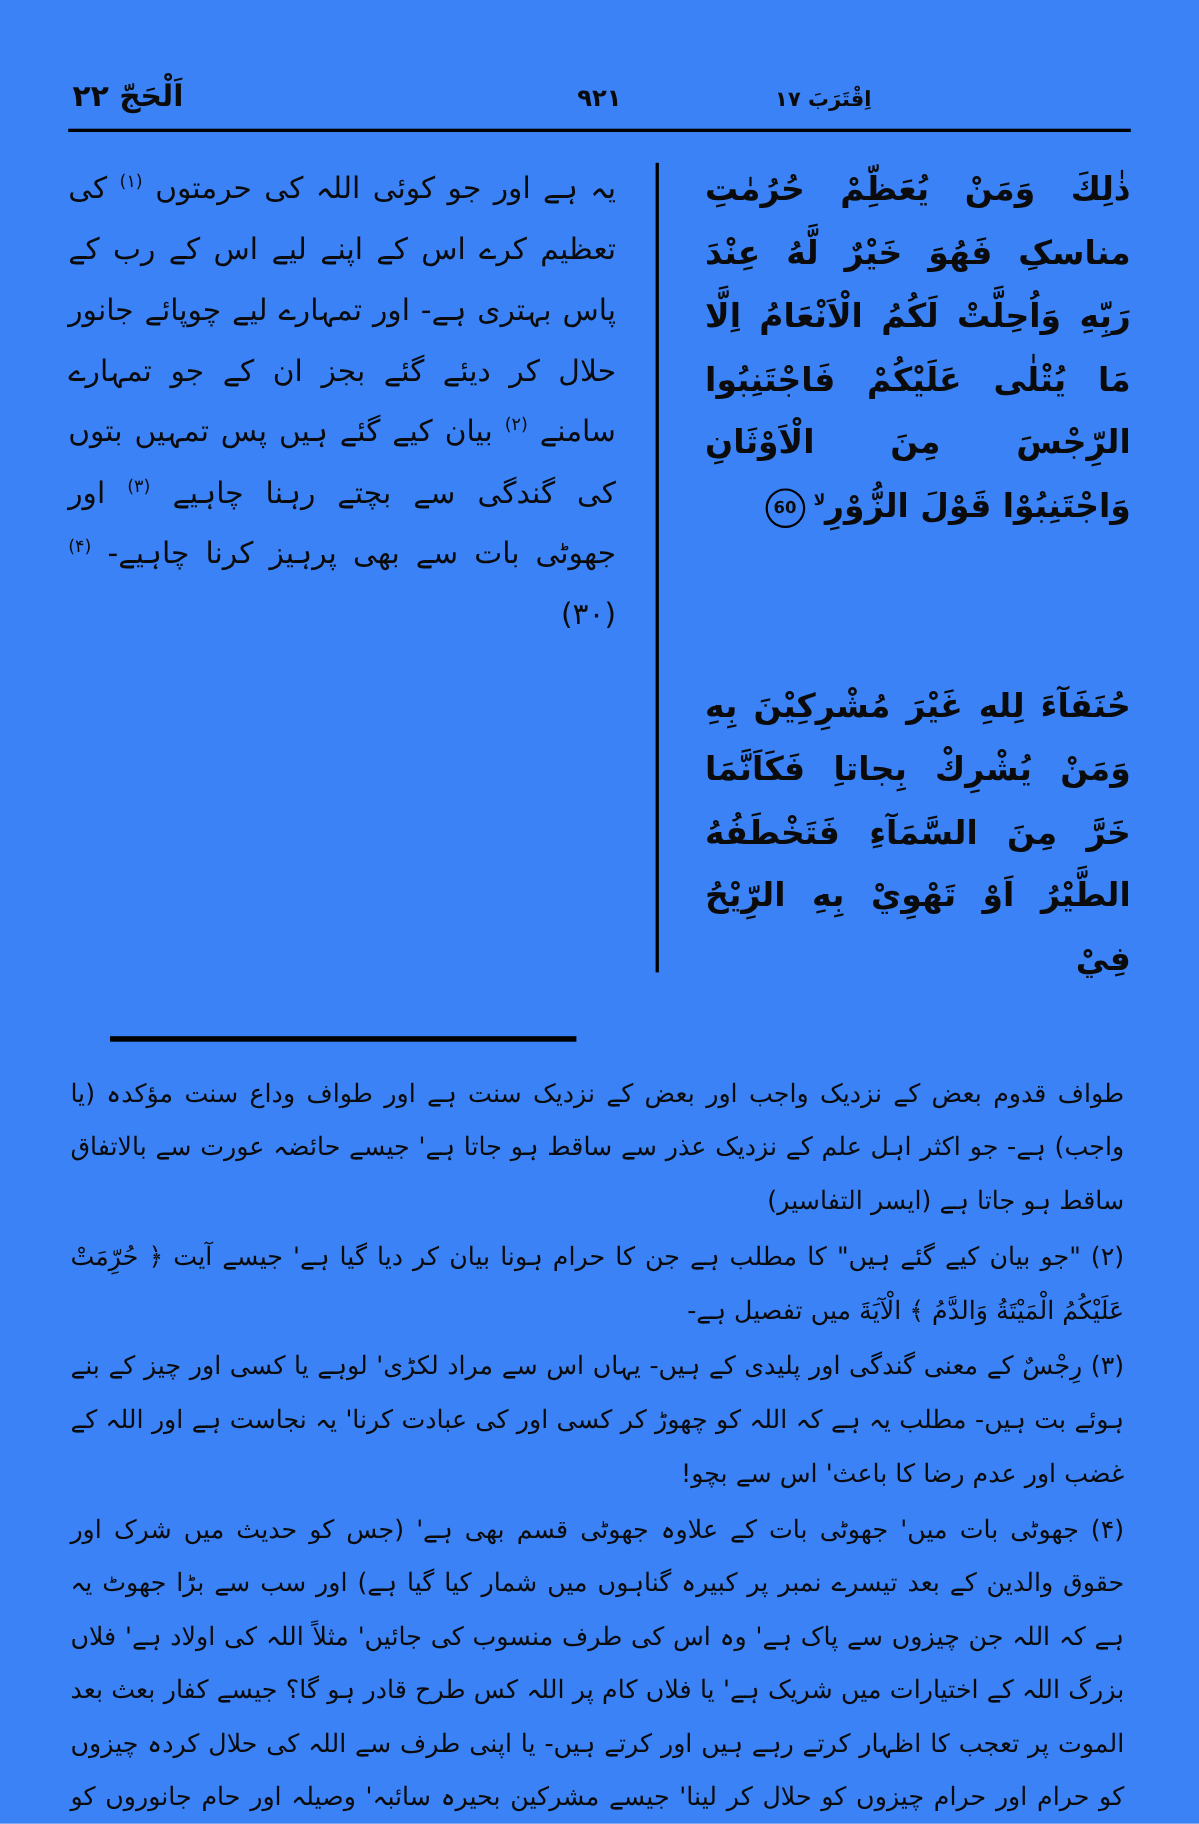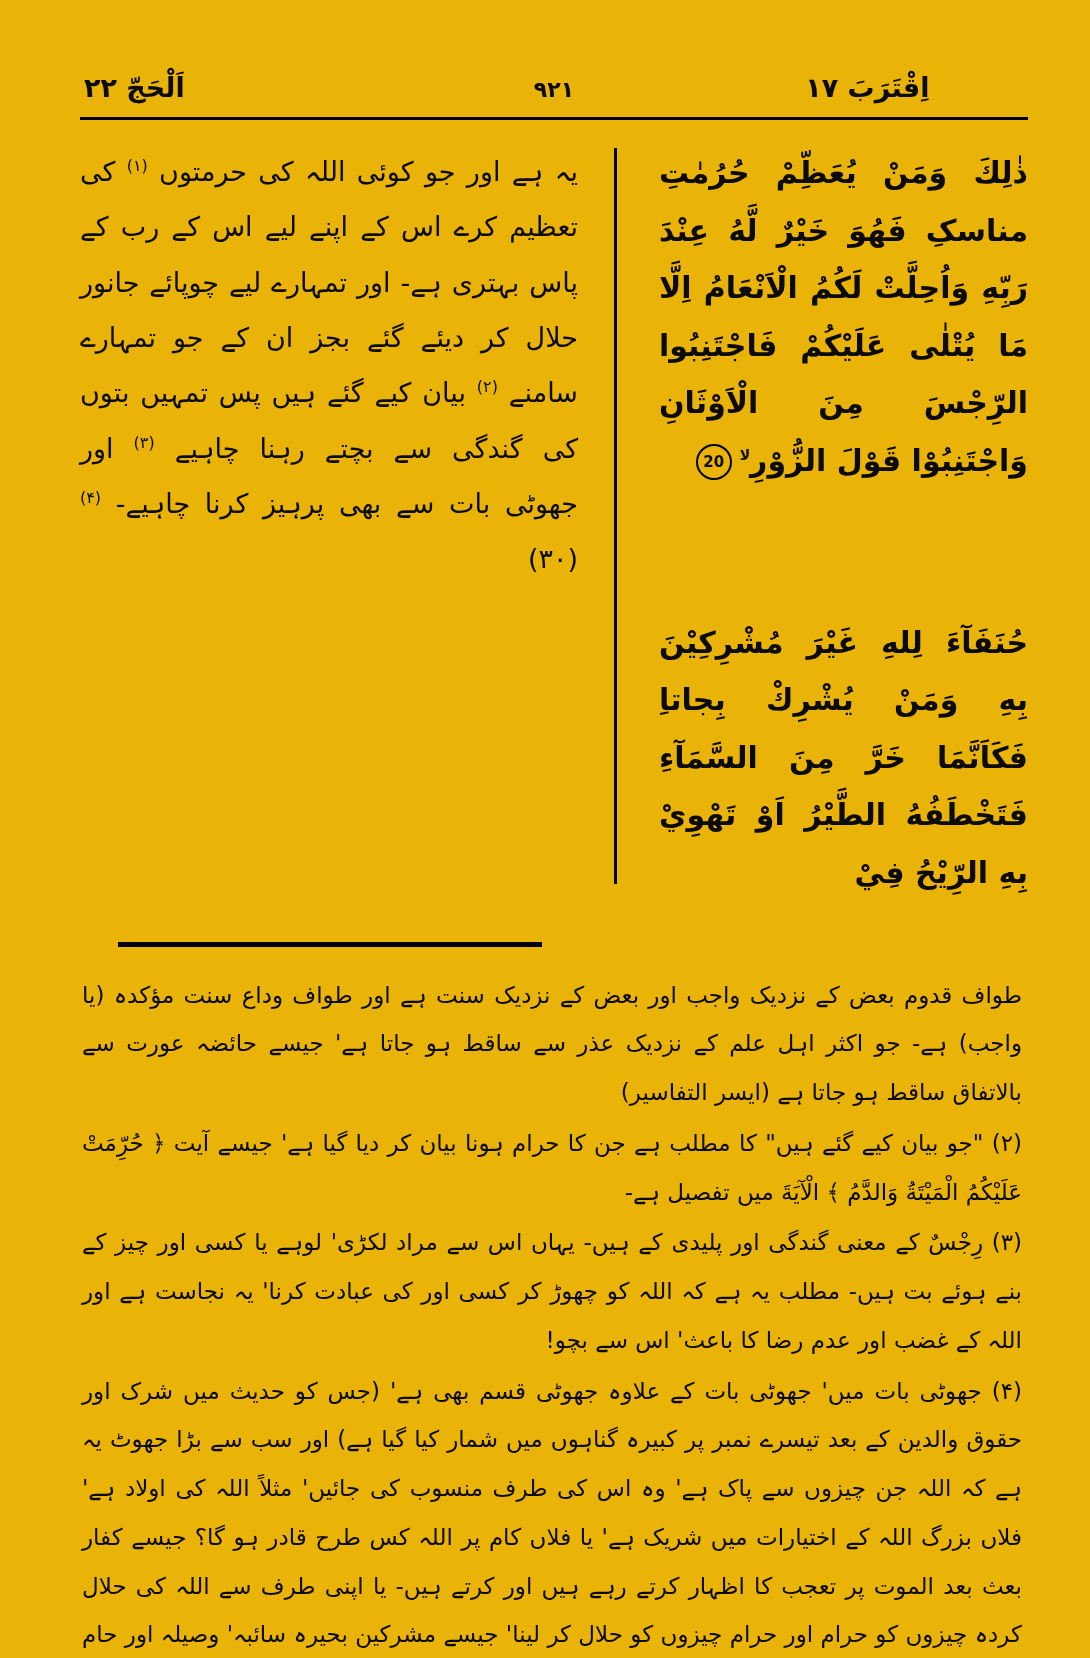--- a/index.html
+++ b/index.html
@@ -11,34 +11,34 @@
     width: 1090px;
     height: 1658px;
     overflow: hidden;
     color: #0b0b0b;
     font-family: "DejaVu Sans", sans-serif;
   }
   .page {
     box-sizing: border-box;
     width: 1090px;
     height: 1658px;
-    padding: 72px 62px 20px 80px;
-    background: #eab308;
+    padding: 72px 62px 20px 62px;
+    background: #3b82f6;
   }
   
   .page-header {
     display: flex;
     align-items: baseline;
     direction: ltr;
     padding: 0 4px;
   }
   .page-header .hdr { font-weight: bold; }
   .hdr-left  { flex: 1; text-align: left;  font-size: 27px; }
   .hdr-mid   { flex: 1; text-align: center; font-size: 22px; font-weight: bold; }
-  .hdr-right { flex: 1; text-align: center; font-size: 27px; }
+  .hdr-right { flex: 1; text-align: left; font-size: 19px; }
   .header-rule {
     height: 3px;
     background: #000;
     margin-top: 14px;
   }
   
   .columns {
     display: flex;
     direction: ltr;
     margin-top: 24px;
@@ -137,21 +137,21 @@
 
   <main class="columns">
 
     <section class="urdu-col">
       <p class="urdu-para">یہ ہے اور جو کوئی اللہ کی حرمتوں <sup>(۱)</sup> کی تعظیم کرے اس کے اپنے لیے اس کے رب کے پاس بہتری ہے- اور تمہارے لیے چوپائے جانور حلال کر دیئے گئے بجز ان کے جو تمہارے سامنے <sup>(۲)</sup> بیان کیے گئے ہیں پس تمہیں بتوں کی گندگی سے بچتے رہنا چاہیے <sup>(۳)</sup> اور جھوٹی بات سے بھی پرہیز کرنا چاہیے- <sup>(۴)</sup> (۳۰)</p>
     </section>
 
     <div class="col-divider"></div>
 
     <section class="arabic-col">
-      <p class="arabic-block"><span>ذٰلِكَ وَمَنْ يُعَظِّمْ حُرُمٰتِ مناسکِ فَهُوَ خَيْرٌ لَّهُ عِنْدَ رَبِّهِ وَاُحِلَّتْ لَكُمُ الْاَنْعَامُ اِلَّا مَا يُتْلٰى عَلَيْكُمْ فَاجْتَنِبُوا الرِّجْسَ مِنَ الْاَوْثَانِ وَاجْتَنِبُوْا قَوْلَ الزُّوْرِ</span><span class="waqf-mark">لا</span><span class="ayah-circle">20</span></p>
+      <p class="arabic-block"><span>ذٰلِكَ وَمَنْ يُعَظِّمْ حُرُمٰتِ مناسکِ فَهُوَ خَيْرٌ لَّهُ عِنْدَ رَبِّهِ وَاُحِلَّتْ لَكُمُ الْاَنْعَامُ اِلَّا مَا يُتْلٰى عَلَيْكُمْ فَاجْتَنِبُوا الرِّجْسَ مِنَ الْاَوْثَانِ وَاجْتَنِبُوْا قَوْلَ الزُّوْرِ</span><span class="waqf-mark">لا</span><span class="ayah-circle">60</span></p>
       <p class="arabic-block block2">حُنَفَآءَ لِلهِ غَيْرَ مُشْرِكِيْنَ بِهِ وَمَنْ يُشْرِكْ بِجاتاِ فَكَاَنَّمَا خَرَّ مِنَ السَّمَآءِ فَتَخْطَفُهُ الطَّيْرُ اَوْ تَهْوِيْ بِهِ الرِّيْحُ فِيْ</p>
     </section>
 
   </main>
 
   <div class="footnote-rule"></div>
 
   <section class="footnotes">
     <p class="footnote">طواف قدوم بعض کے نزدیک واجب اور بعض کے نزدیک سنت ہے اور طواف وداع سنت مؤکدہ (یا واجب) ہے- جو اکثر اہل علم کے نزدیک عذر سے ساقط ہو جاتا ہے' جیسے حائضہ عورت سے بالاتفاق ساقط ہو جاتا ہے (ایسر التفاسیر)</p>
     <div id="footnote-list">

